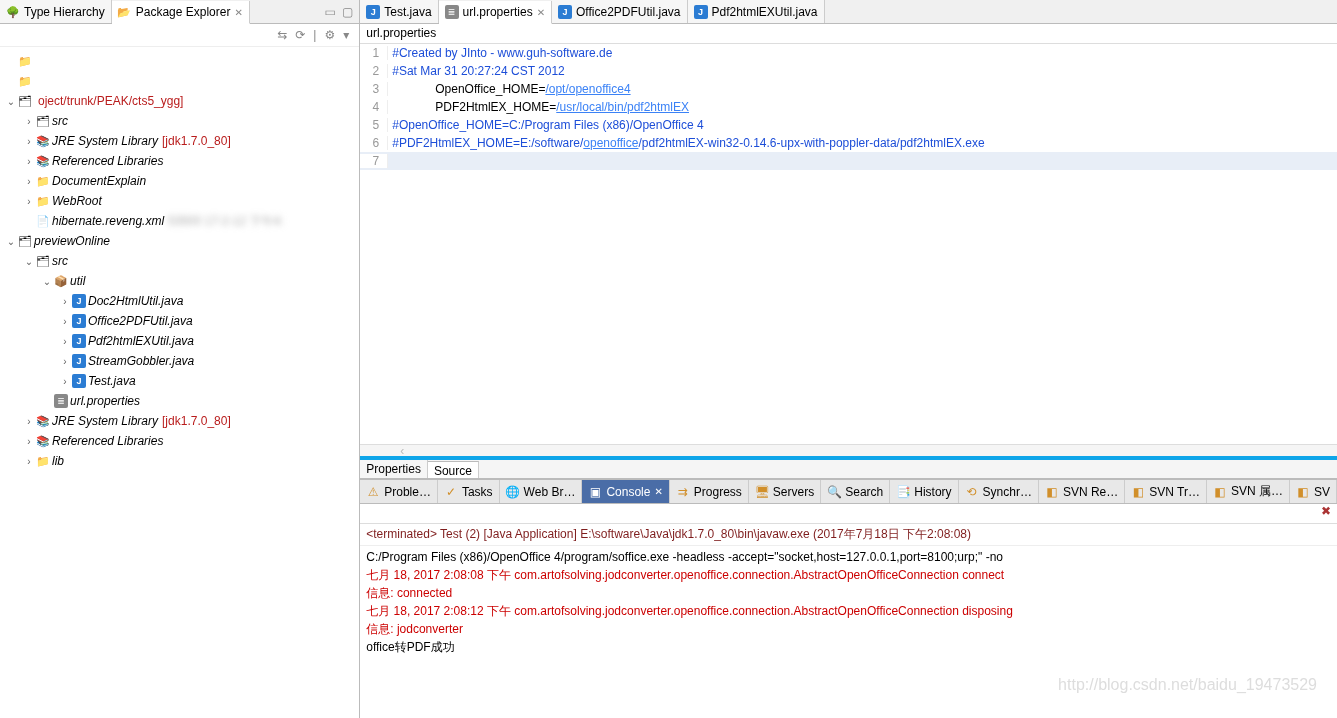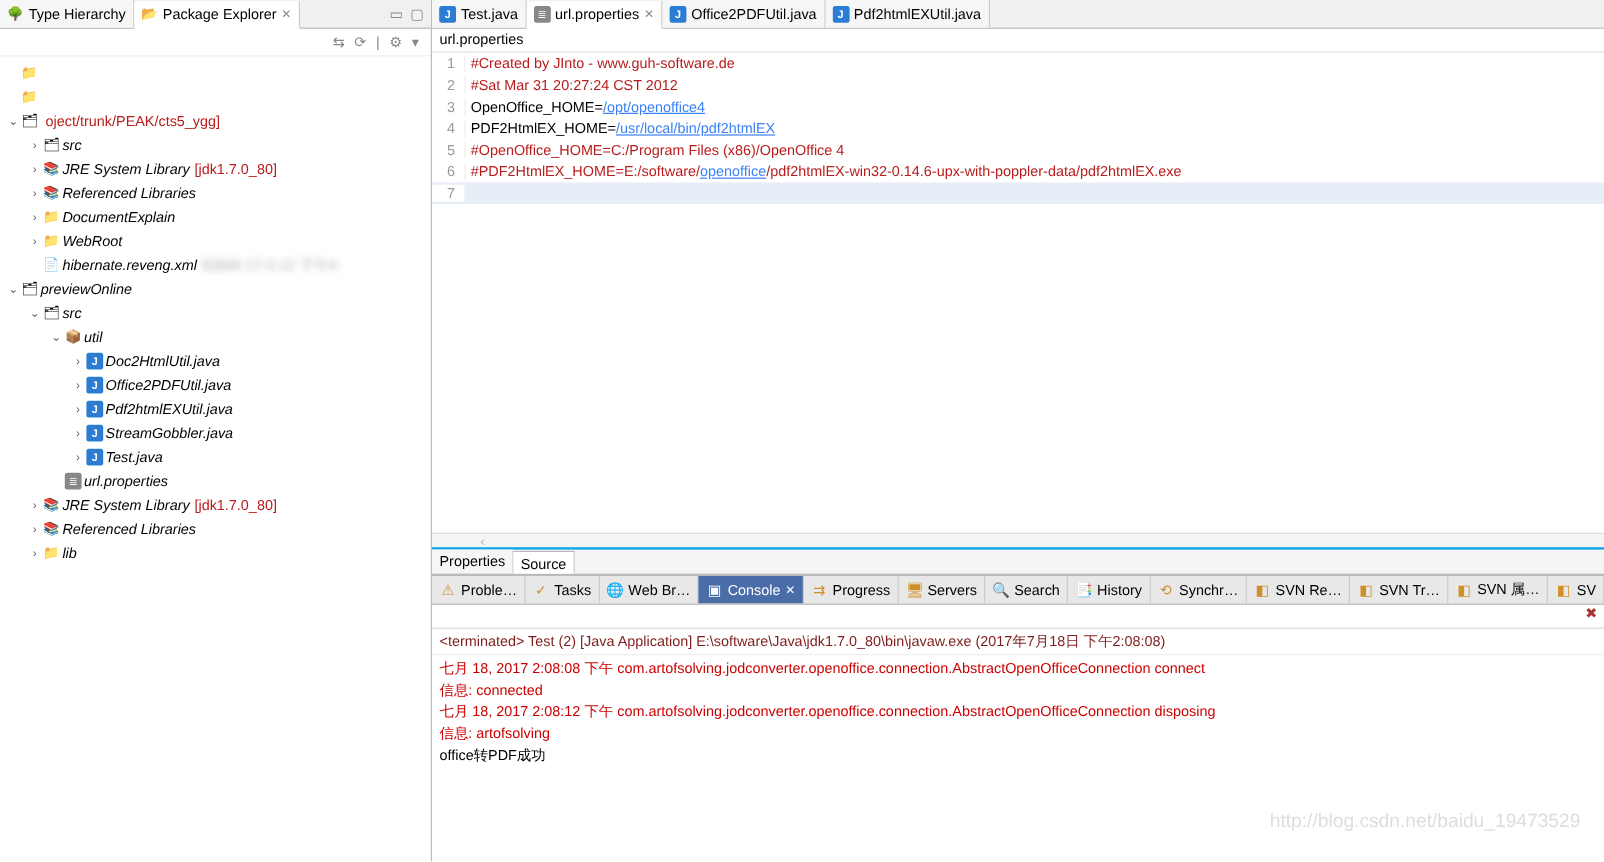--- a/index.html
+++ b/index.html
@@ -21,25 +21,25 @@
 .twisty { width: 14px; text-align: center; color: #666; font-size: 10px; }
 .tree-label { margin-left: 2px; font-style: italic; }
 .decor { color: #b91c1c; margin-left: 4px; text-align: right; }
 .blur { filter: blur(3px); color: #aaa; }
 .editor-area { flex: 1; display: flex; flex-direction: column; overflow: hidden; }
 .breadcrumb { background: #fff; border-bottom: 1px solid #ddd; padding: 2px 6px; height: 20px; }
 .code { flex: 1; background: #fff; overflow: auto; font-family: Consolas, monospace; font-size: 13px; }
 .code-line { display: flex; height: 18px; align-items: center; }
 .gutter { width: 28px; text-align: right; color: #999; padding-right: 8px; background: #fff; border-right: 1px solid #eee; }
 .code-text { padding-left: 4px; white-space: pre; }
-.comment { color: #b91c1c; }
-.key { color: #000; }
+.comment { color: #1d4ed8; }
+.key { color: #000; margin-left: 43px; }
 .url { color: #3b82f6; text-decoration: underline; }
 .current-line { background: #e8eef7; width: 100%; }
-.editor-bottom-tabs { display: flex; border-top: 2px solid #0ea5e9; background: #f5f5f5; height: 22px; }
+.editor-bottom-tabs { display: flex; border-top: 4px solid #0ea5e9; background: #f5f5f5; height: 22px; }
 .editor-bottom-tabs .tab { border-right: 1px solid #ccc; border-top: 0; }
 .editor-bottom-tabs .tab.active { background: #fff; border-top: 1px solid #bbb; border-bottom: none; text-align: center; }
 .bottom-views { height: 240px; display: flex; flex-direction: column; border-top: 2px solid #bbb; }
 .view-tabs { display: flex; background: #e8e8e8; border-bottom: 1px solid #bbb; height: 24px; align-items: stretch; overflow: hidden; }
 .view-tab { display: flex; align-items: center; gap: 4px; padding: 0 6px; border-right: 1px solid #ccc; cursor: pointer; white-space: nowrap; }
 .view-tab.active { background: #4a6da7; color: #fff; }
 .view-tab .close { font-size: 10px; }
 .vt-icon { width: 14px; height: 14px; color: #d18f2a; text-align: center; }
 .view-tab.active .vt-icon { color: #fff; }
 .console-toolbar { height: 20px; border-bottom: 1px solid #ddd; display: flex; justify-content: flex-end; padding: 0 6px; color: #a33; }
@@ -303,22 +303,23 @@
         <div class="view-tab">
           <span class="vt-icon">◧</span>
           <span>SV</span>
         </div>
       </div>
     <div class="console-toolbar">
       <span>✖</span>
     </div>
     <div class="console-header">&lt;terminated&gt; Test (2) [Java Application] E:\software\Java\jdk1.7.0_80\bin\javaw.exe (2017年7月18日 下午2:08:08)</div>
     <div class="console-body" id="console-body">
+        <div class="">C:/Program Files (x86)/OpenOffice 4/program/soffice.exe -headless -accept="socket,host=127.0.0.1,port=8100;urp;" -no</div>
         <div class="cred">七月 18, 2017 2:08:08 下午 com.artofsolving.jodconverter.openoffice.connection.AbstractOpenOfficeConnection connect</div>
         <div class="cred">信息: connected</div>
         <div class="cred">七月 18, 2017 2:08:12 下午 com.artofsolving.jodconverter.openoffice.connection.AbstractOpenOfficeConnection disposing</div>
-        <div class="cred">信息: artofsolving</div>
+        <div class="cred">信息: jodconverter</div>
         <div class="">office转PDF成功</div>
       </div>
   </div>
 </div>
 
 <div class="watermark">http://blog.csdn.net/baidu_19473529</div>
 
 </body></html>

